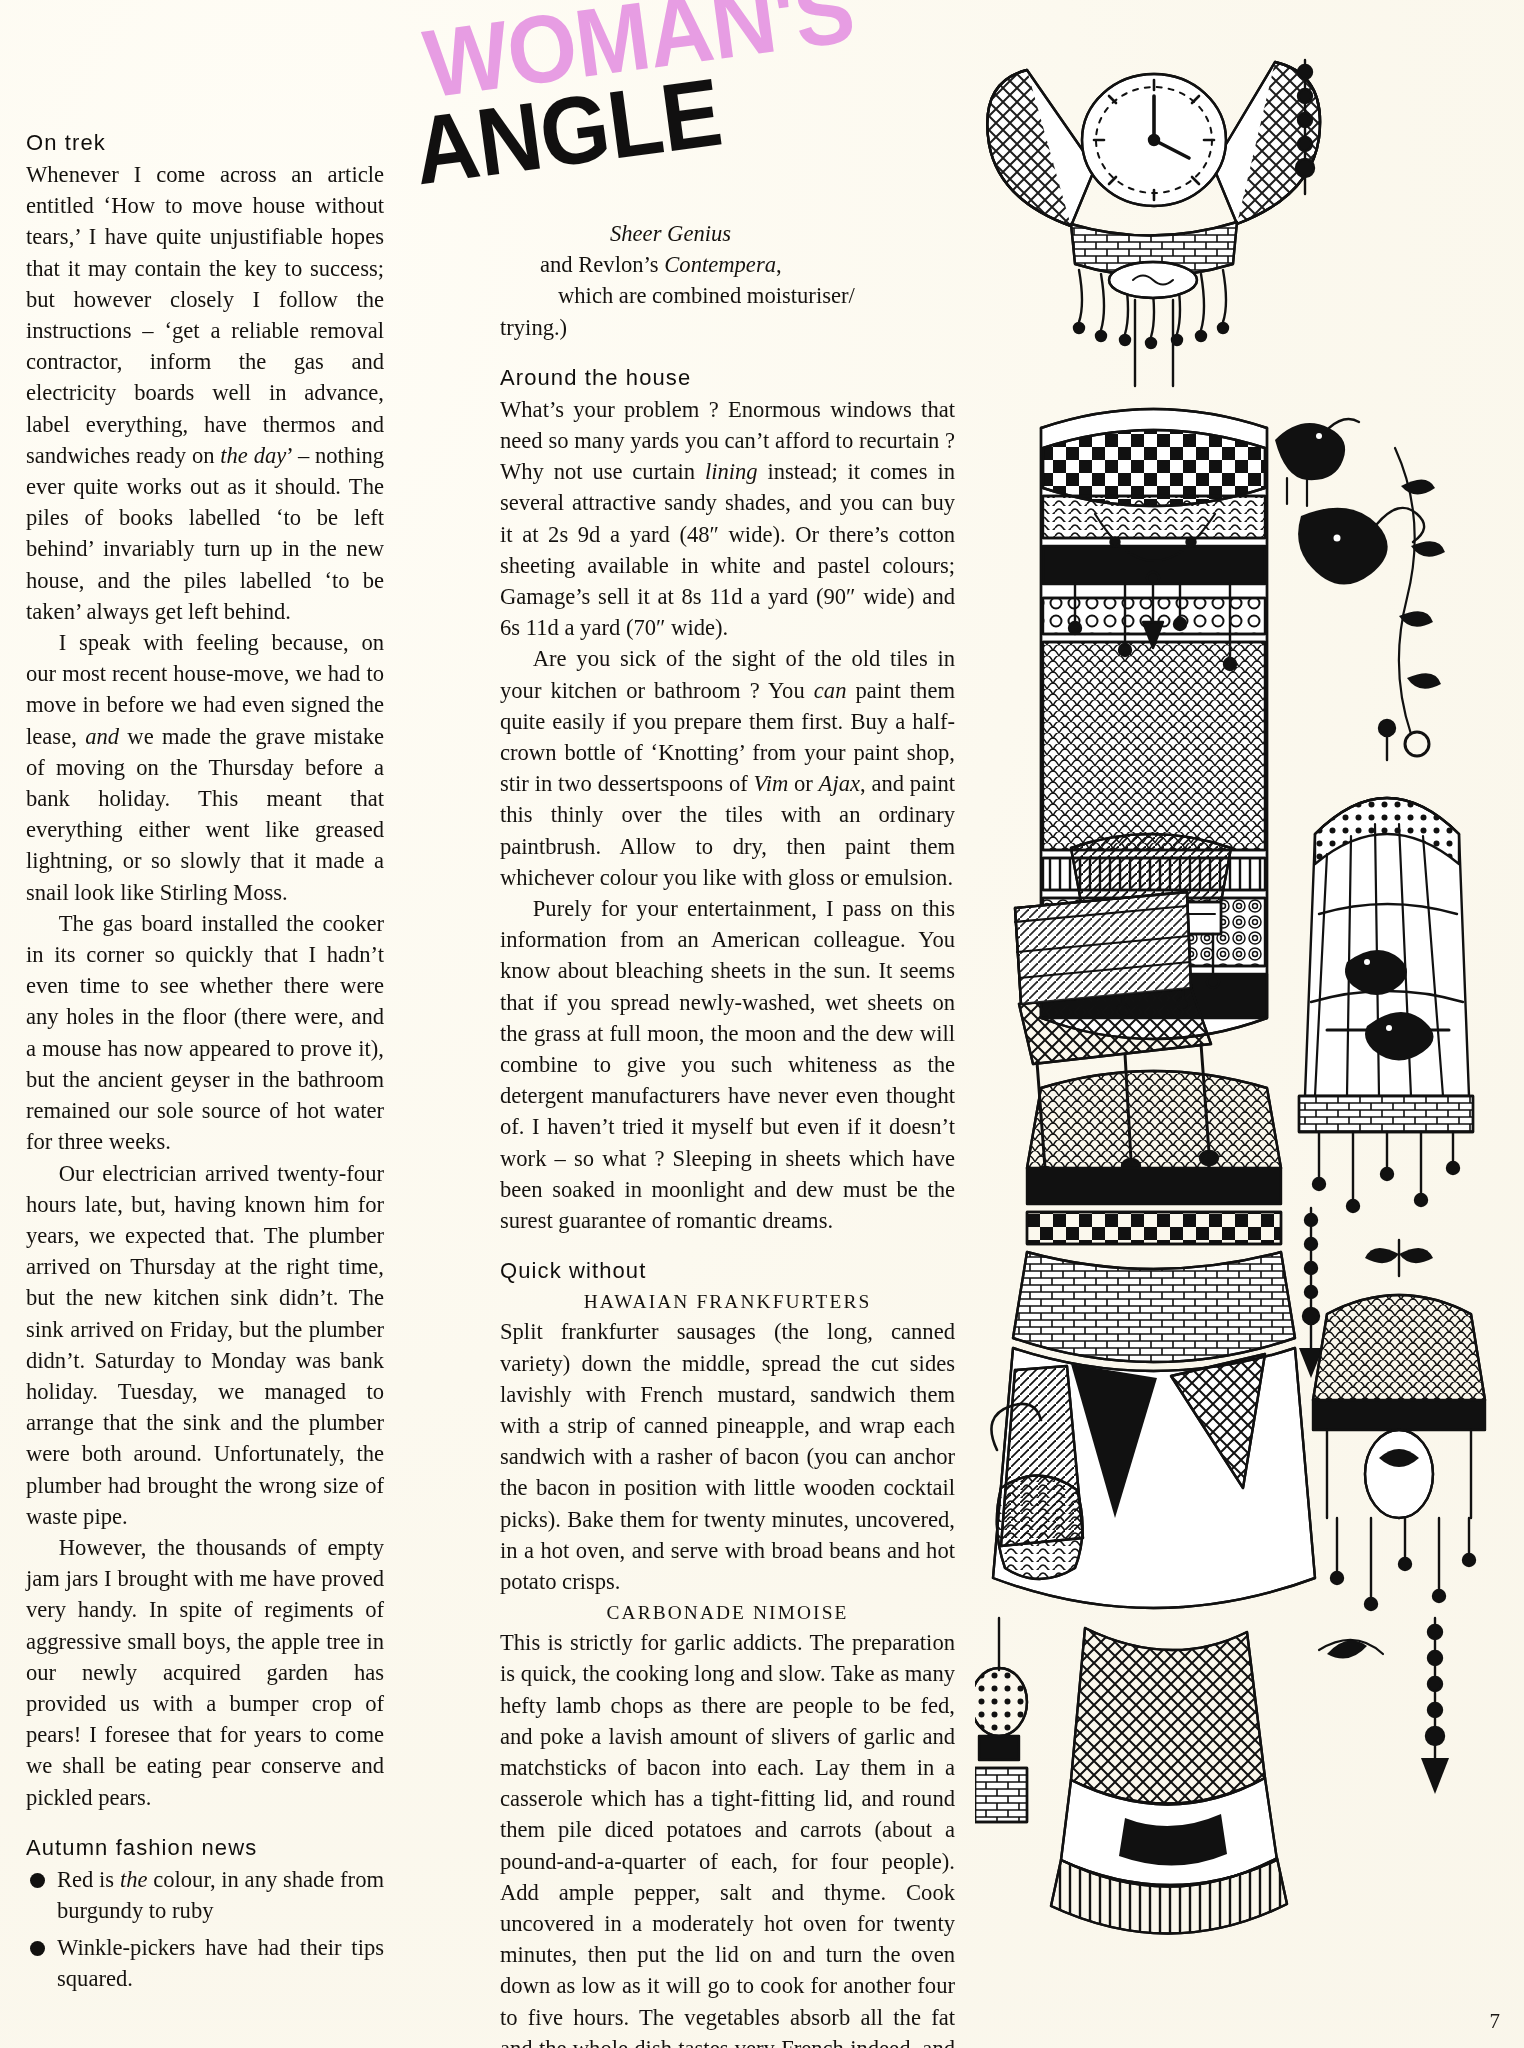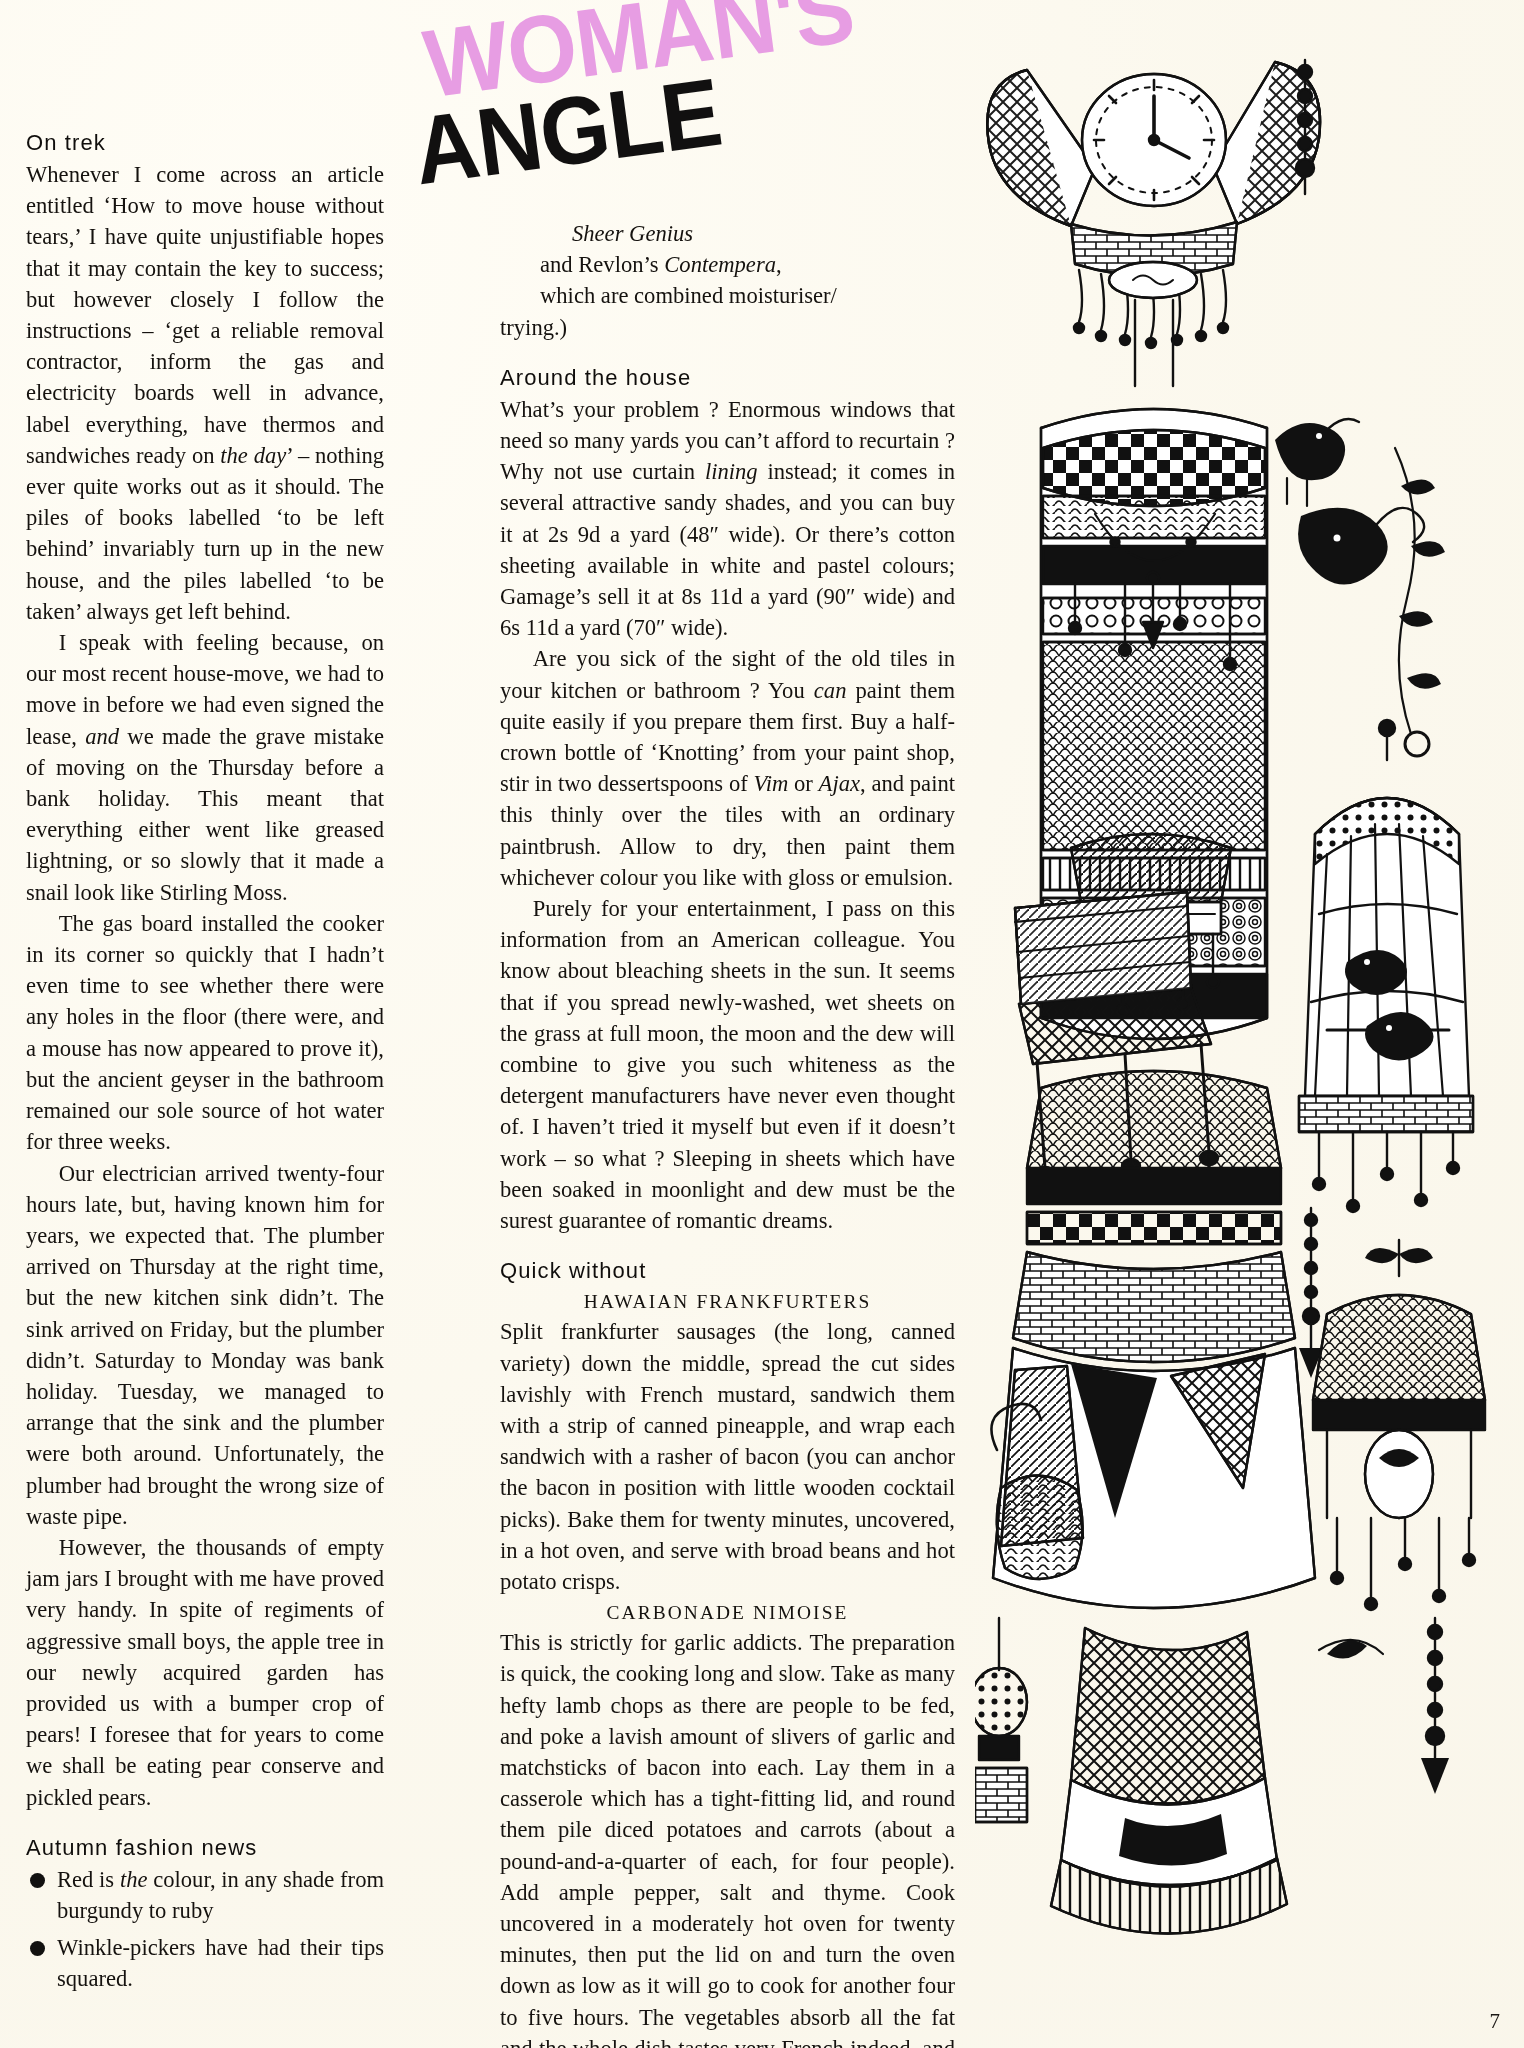--- a/index.html
+++ b/index.html
@@ -99,23 +99,23 @@
   
   .flow-lines {
     margin: 0;
     text-align: justify;
   }
   .flow-line {
     display: block;
     text-align: justify;
     white-space: nowrap;
   }
-  .fl-1 { margin-left: 72px; }
+  .fl-1 { margin-left: 110px; }
   .fl-2 { margin-left: 40px; }
-  .fl-3 { margin-left: 40px; font-family: Liberation Serif, serif; }
+  .fl-3 { margin-left: 58px; font-family: Liberation Serif, serif; }
 
   
   .masthead {
     position: absolute;
     left: 398px;
     top: 28px;
     width: 480px;
     height: 200px;
     transform: rotate(-7.6deg);
     transform-origin: left top;

